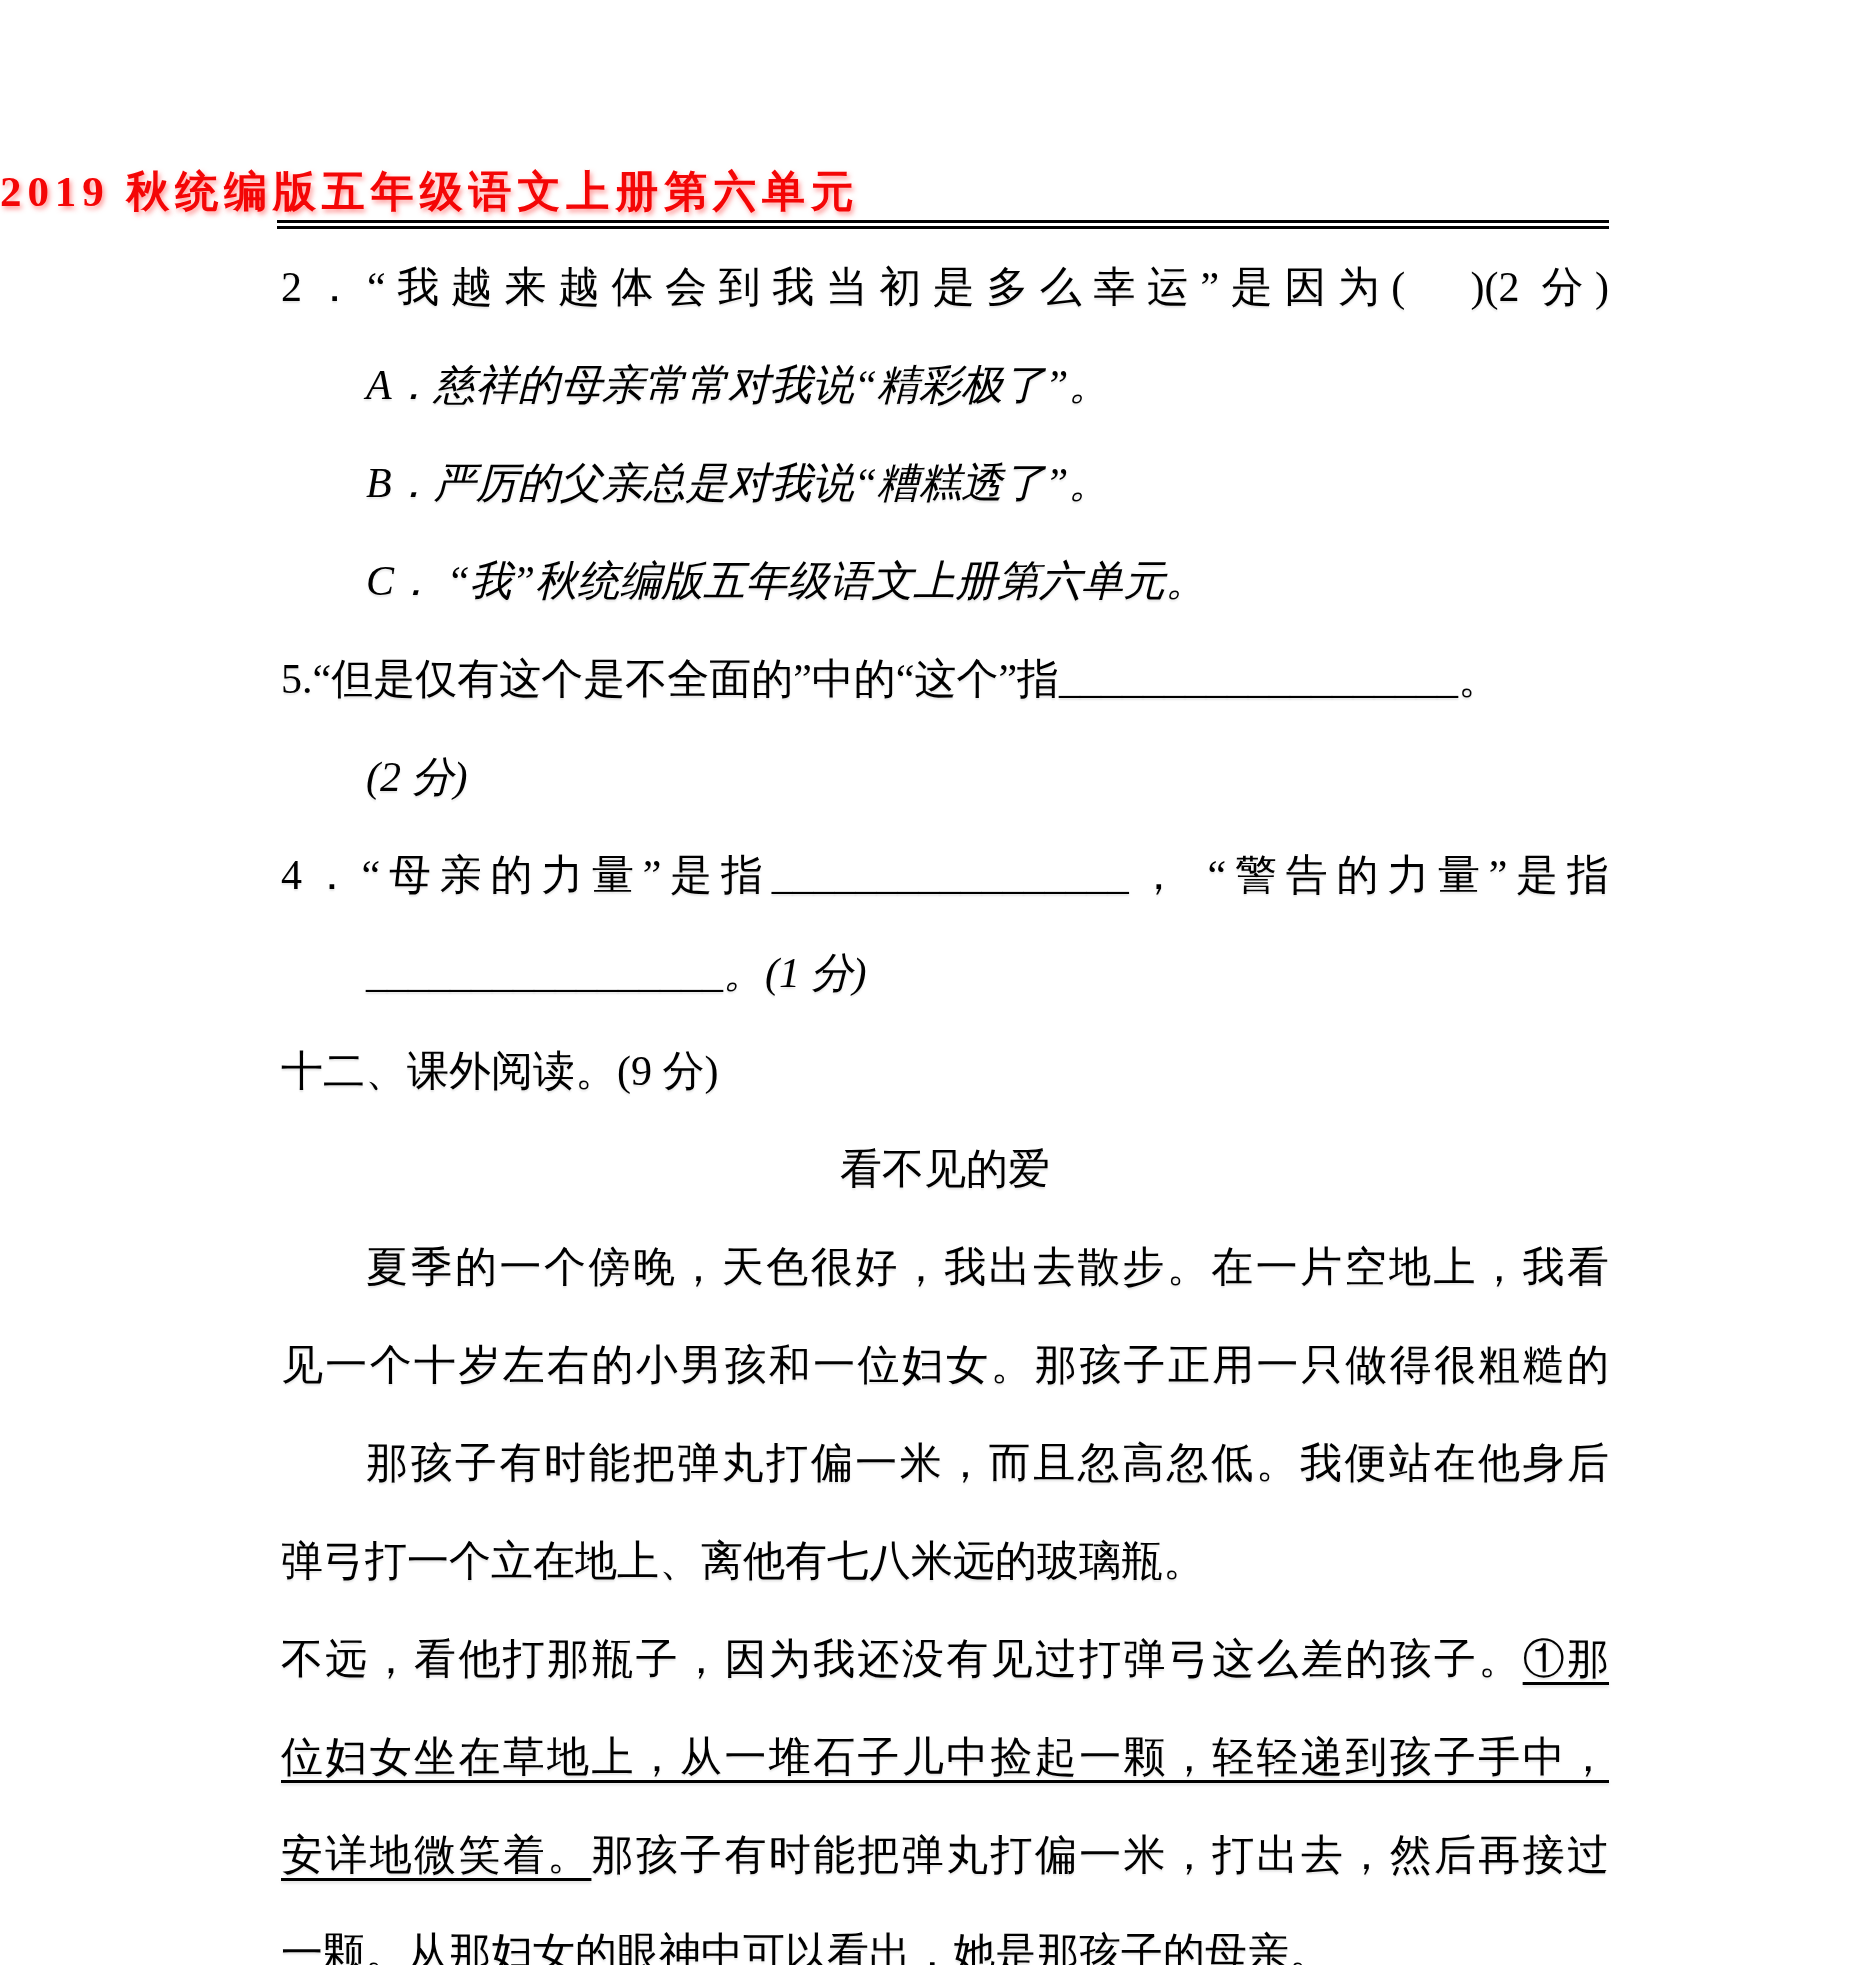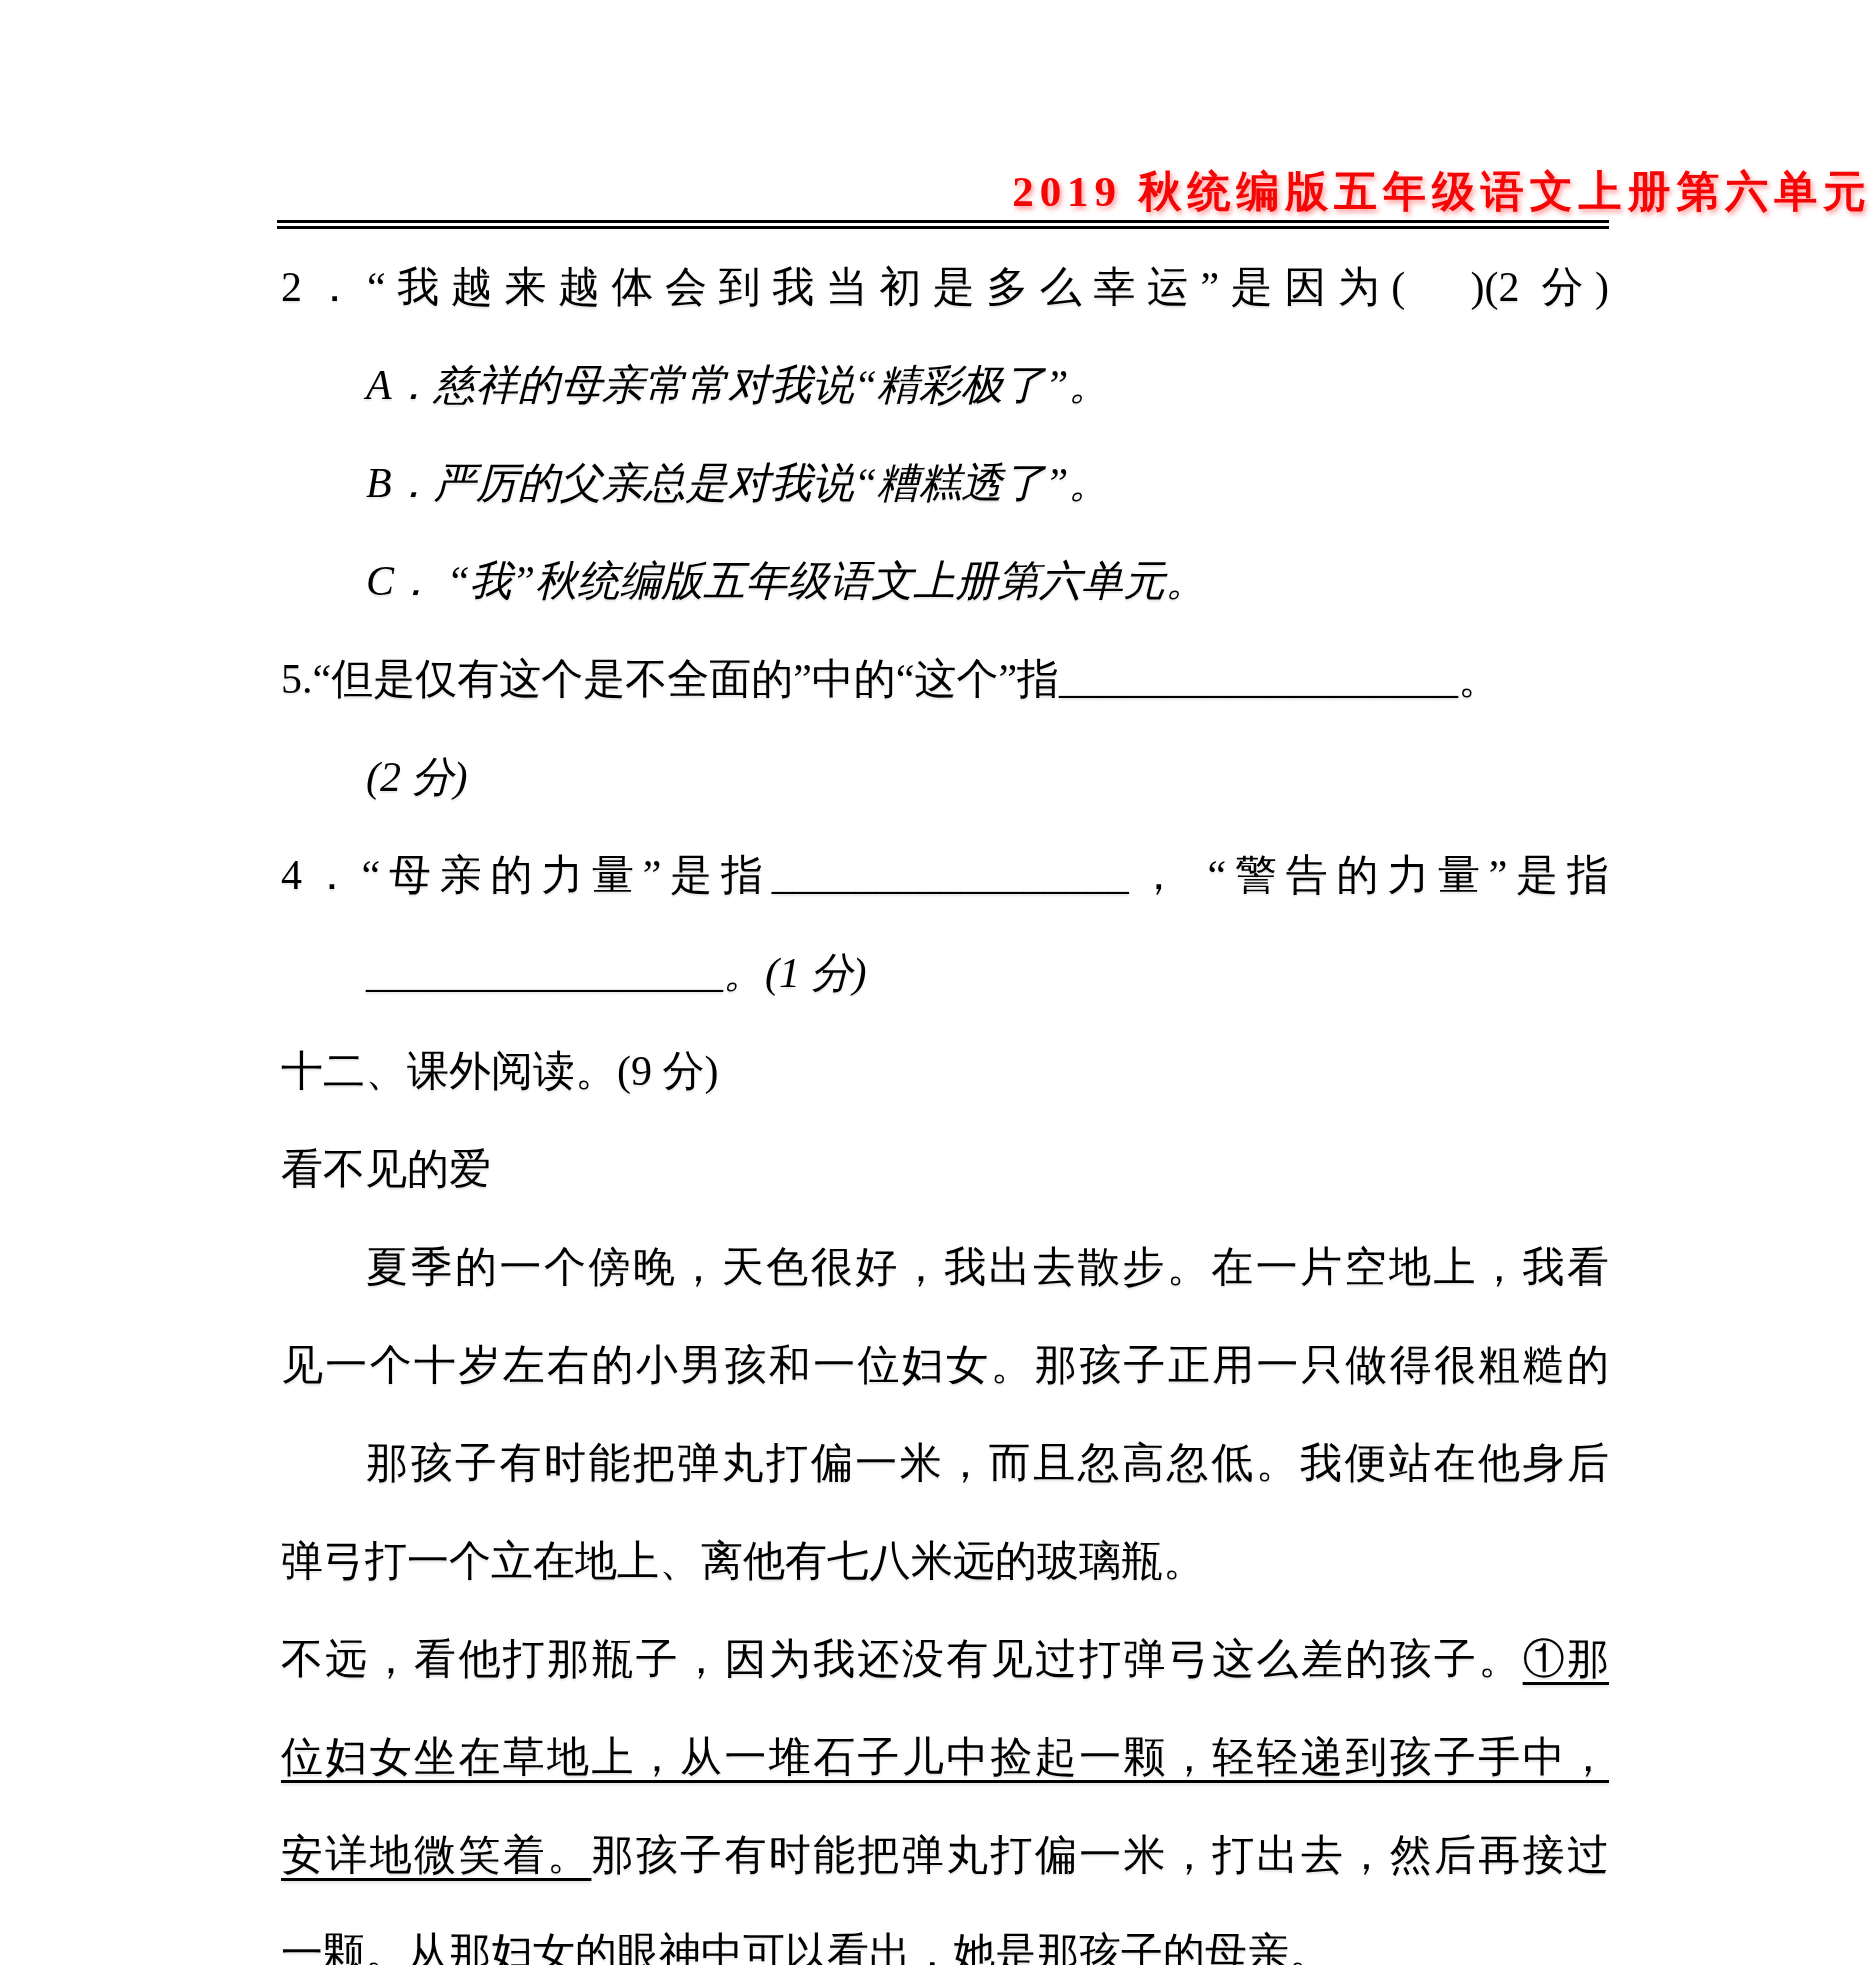--- a/index.html
+++ b/index.html
@@ -9,21 +9,21 @@
     position: relative;
     overflow: hidden;
     font-family: "Liberation Serif", "DejaVu Serif", serif;
     color: #000;
   }
   
   .header-title {
     position: absolute;
     top: 158px; left: 0; width: 100%; height: 67px;
     line-height: 67px;
-    text-align: right;
+    text-align: left;
     font-size: 43px;
     font-weight: bold;
     letter-spacing: 5.9px;
     color: #f40606;
     text-shadow: 2px 3.1px 5.5px rgba(255,70,70,0.55);
     white-space: nowrap;
   }
   .header-rule {
     position: absolute;
     top: 220px; left: 277px; width: 1332px; height: 2.8px;
@@ -35,21 +35,21 @@
     position: absolute;
     top: 238px; left: 281px; width: 1328px;
     font-size: 42px;
     line-height: 98px;
     text-shadow: 0 2.4px 2px rgba(0,0,0,0.10);
   }
   .line { width: 100%; }
   .j { text-align: justify; text-align-last: justify; text-justify: inter-character; }
   .ind { text-indent: 85px; }
   .opt { padding-left: 85px; font-style: italic; }
-  .center { }
+  .center { text-align: center; }
   .u {
     text-decoration: underline;
     text-decoration-thickness: 2.8px;
     text-underline-offset: 8.6px;
   }
 </style>
 </head>
 <body>
 
 <div class="header-title">2019 秋统编版五年级语文上册第六单元</div>

